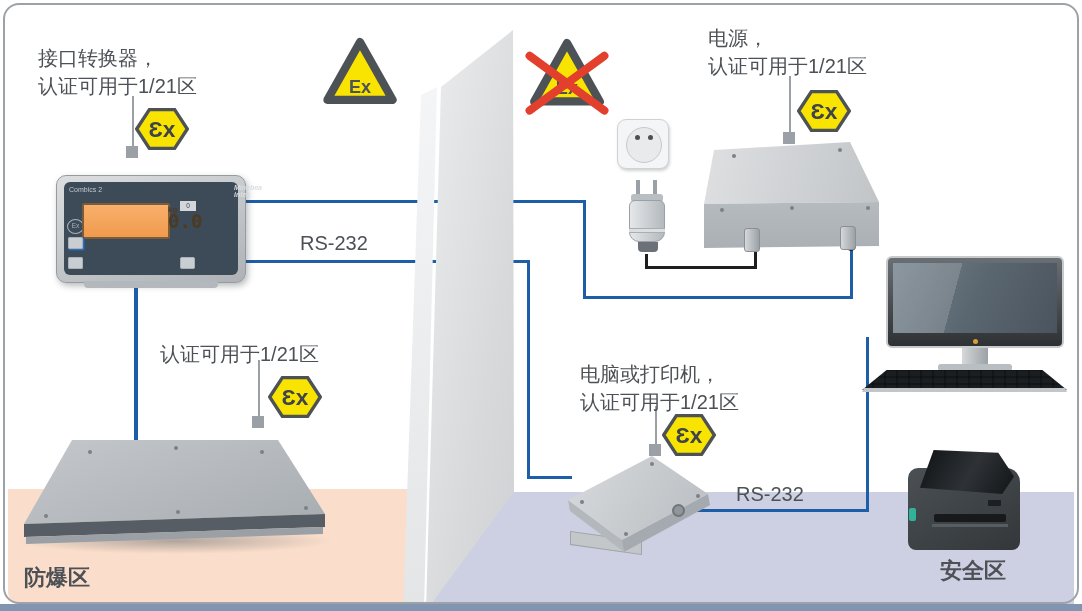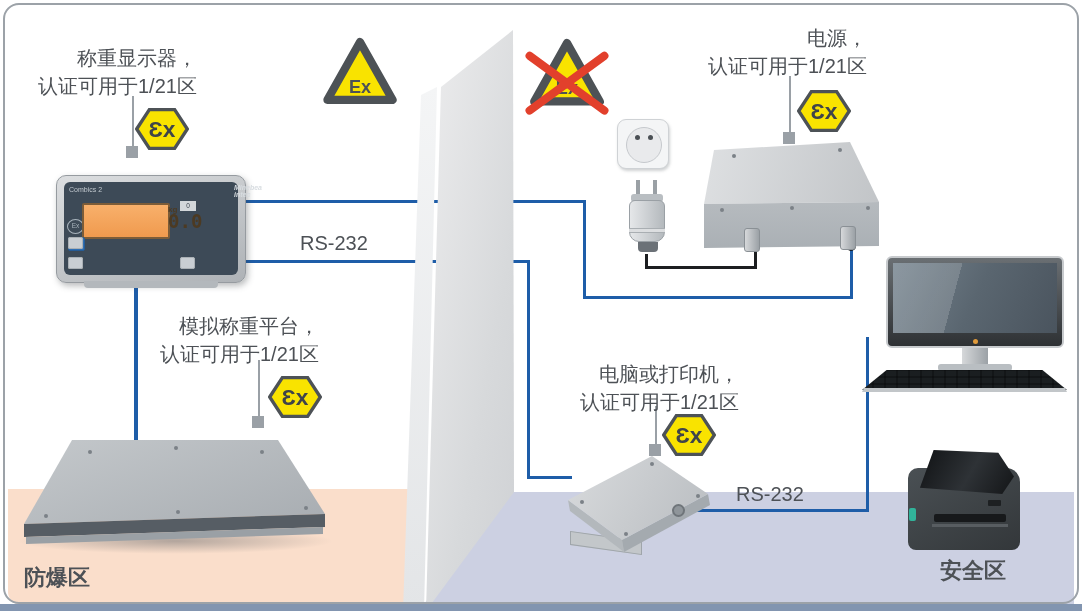--- a/index.html
+++ b/index.html
@@ -25,21 +25,21 @@
              background:linear-gradient(100deg,#ededee 0%,#d7d9db 65%,#cfd1d4 100%);}
 
   
   .bl{background:var(--blue);z-index:3;}
   .blackcable{background:#1c1e20;z-index:4;}
   .cdot{width:10px;height:10px;border-radius:50%;background:#17191b;z-index:5;}
 
   
   .leader{width:2px;background:#9aa0a6;z-index:8;}
   .lsq{width:12px;height:12px;background:#9aa0a6;z-index:8;}
-  .lbl{color:var(--txt);font-size:20px;line-height:28px;z-index:9;white-space:nowrap;text-align:right;}
+  .lbl{color:var(--txt);font-size:20px;line-height:28px;z-index:9;white-space:nowrap;}
   .lbl.b{font-weight:bold;font-size:22px;}
   .rs{color:var(--txt);font-size:20px;z-index:9;white-space:nowrap;}
 
   
   .exhex{z-index:10;}
   .warn{z-index:10;}
 
   
   .indicator{left:56px;top:175px;width:190px;height:113px;z-index:12;}
   .ind-body{left:0;top:0;width:190px;height:108px;border-radius:10px;border:1px solid #969ba0;
@@ -311,29 +311,29 @@
   <div class="leader" style="left:132px;top:96px;height:52px;"></div>
   <div class="lsq" style="left:126px;top:146px;"></div>
   <div class="leader" style="left:789px;top:76px;height:58px;"></div>
   <div class="lsq" style="left:783px;top:132px;"></div>
   <div class="leader" style="left:258px;top:360px;height:58px;"></div>
   <div class="lsq" style="left:252px;top:416px;"></div>
   <div class="leader" style="left:655px;top:406px;height:40px;"></div>
   <div class="lsq" style="left:649px;top:444px;"></div>
 
   <div class="lbl" style="left:38px;top:44px;">
-    <span style="position:static">称重显示器，</span><br>
+    <span style="position:static">接口转换器，</span><br>
     <span style="position:static">认证可用于1/21区</span>
   </div>
   <div class="lbl" style="left:708px;top:24px;">
     <span style="position:static">电源，</span><br>
     <span style="position:static">认证可用于1/21区</span>
   </div>
   <div class="lbl" style="left:160px;top:312px;">
-    <span style="position:static">模拟称重平台，</span><br>
+    <br>
     <span style="position:static">认证可用于1/21区</span>
   </div>
   <div class="lbl" style="left:580px;top:360px;">
     <span style="position:static">电脑或打印机，</span><br>
     <span style="position:static">认证可用于1/21区</span>
   </div>
   <div class="rs" style="left:300px;top:232px;">RS-232</div>
   <div class="rs" style="left:736px;top:483px;">RS-232</div>
   <div class="lbl b" style="left:24px;top:564px;">防爆区</div>
   <div class="lbl b" style="left:940px;top:557px;">安全区</div>

